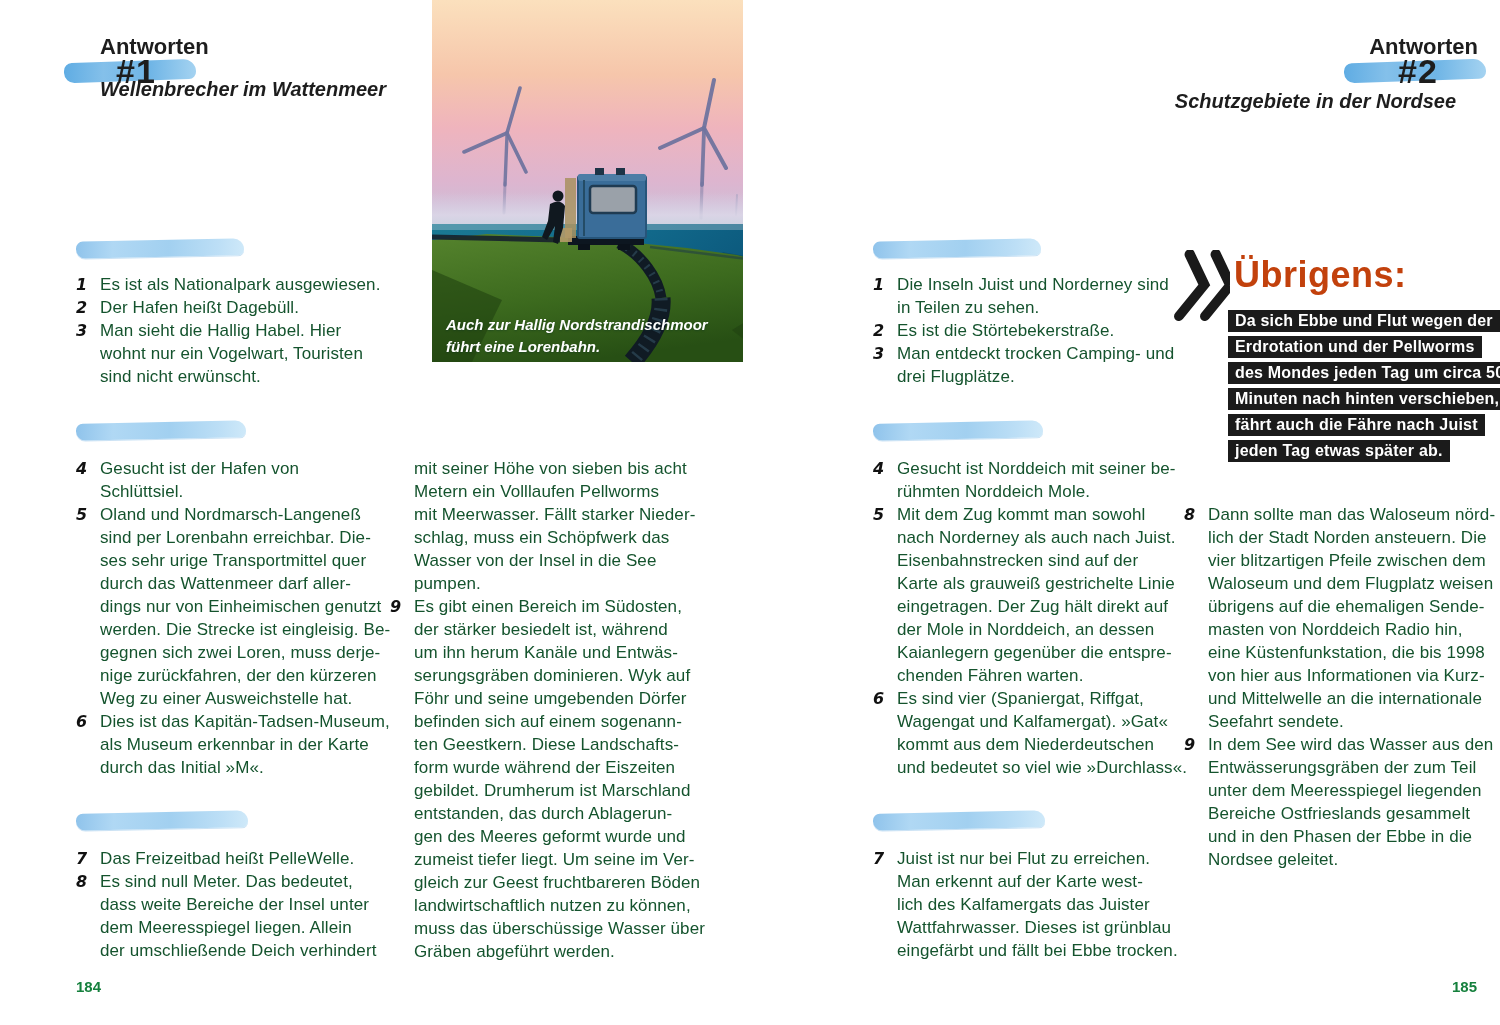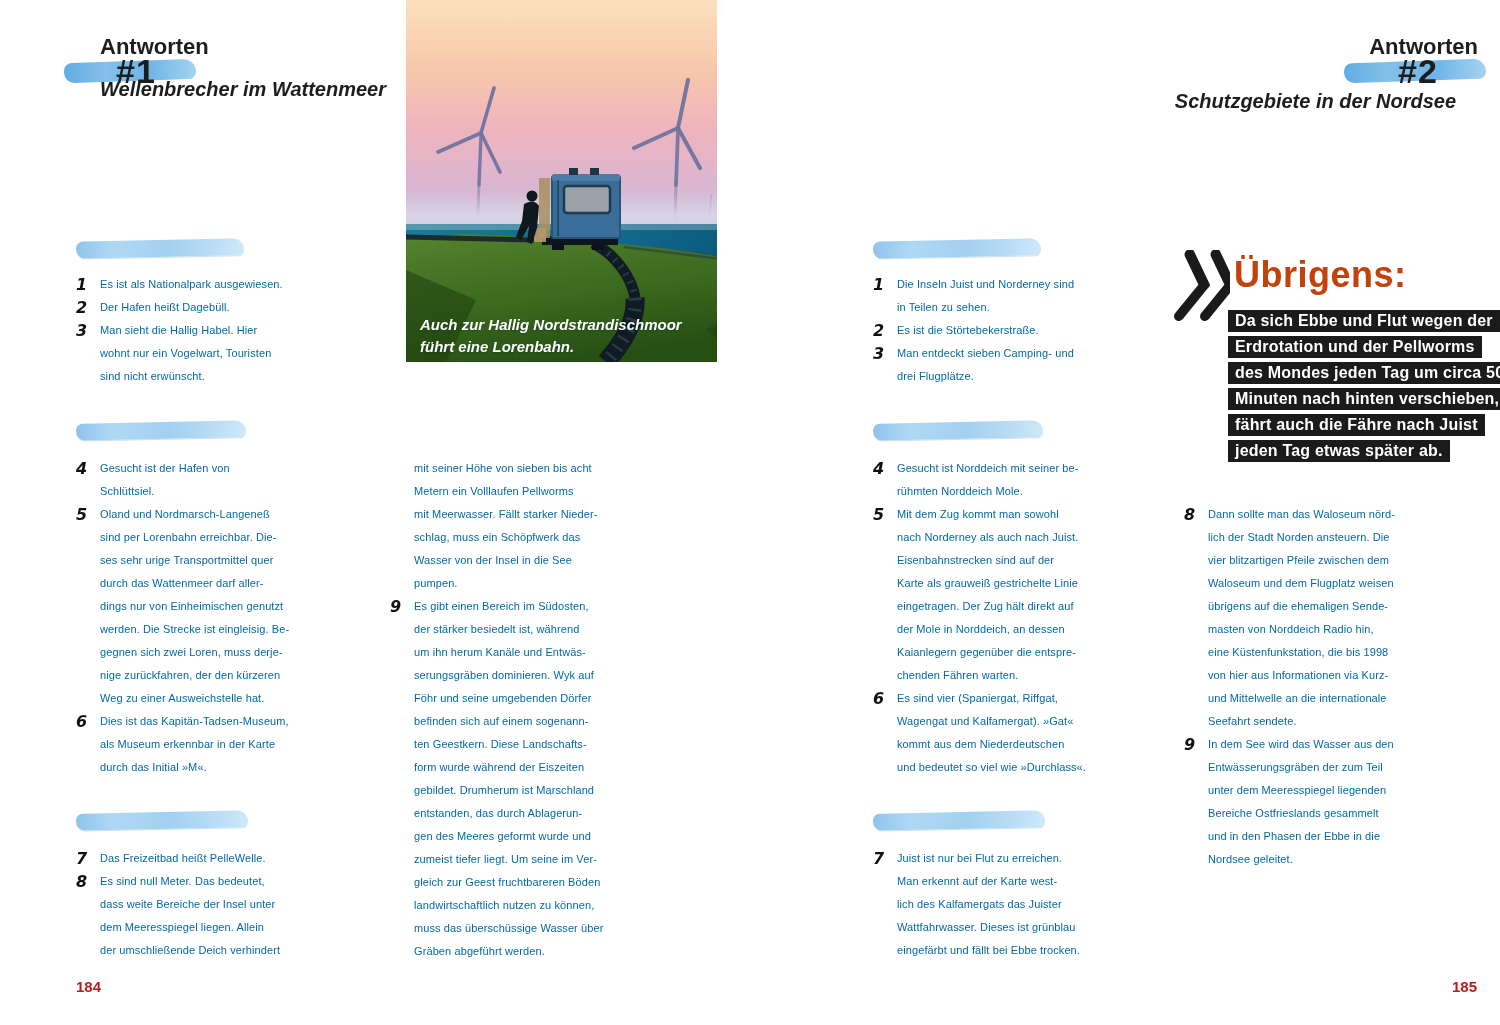--- a/index.html
+++ b/index.html
@@ -33,43 +33,43 @@
   }
 
   
   .agroup { display:flex; flex-direction:column; }
   .answer { display:flex; align-items:flex-start; }
   .anum {
     flex:0 0 24px; font-family:"DejaVu Sans", sans-serif;
     font-weight:700; font-style:italic; font-size:16px; line-height:23px; color:#111;
   }
   .atext {
-    white-space:pre; font-size:11px; line-height:23px; color:#0369a1;
+    white-space:pre; font-size:17px; line-height:23px; color:#14532d;
     letter-spacing:.1px;
   }
 
   
   .uet { font-size:36px; font-weight:600; color:#c2410c; letter-spacing:.5px; }
   .ueline { margin-bottom:4px; }
   .ueline span {
     display:inline-block; background:#1b1b1b; color:#ffffff;
     font-size:16px; font-weight:700; line-height:17px; padding:2px 7px 3px 7px;
     letter-spacing:.2px;
   }
 
   
-  #photo { left:378px; top:0; width:311px; height:362px; overflow:hidden; }
+  #photo { left:404px; top:0; width:311px; height:362px; overflow:hidden; }
   #caption {
     left:14px; top:314px; width:330px;
     color:#ffffff; font-style:italic; font-weight:600;
     font-size:15px; line-height:22px; white-space:pre;
     text-shadow:0 1px 2px rgba(0,40,40,.35);
   }
 
-  .pagenum { font-size:15px; font-weight:700; color:#b91c1c; }
+  .pagenum { font-size:15px; font-weight:700; color:#15803d; }
 </style>
 </head>
 <body>
 
 <div id="spread">
 
   <div class="abs" style="left:72px; top:34px;">
     <div class="kicker">Antworten</div>
   </div>
   <div class="abs stroke-strong" style="left:36px; top:61px; width:132px;"></div>
@@ -271,21 +271,21 @@
         <span class="anum">1</span>
         <span class="atext">Die Inseln Juist und Norderney sind
 in Teilen zu sehen.</span>
       </div>
     <div class="answer">
         <span class="anum">2</span>
         <span class="atext">Es ist die Störtebekerstraße.</span>
       </div>
     <div class="answer">
         <span class="anum">3</span>
-        <span class="atext">Man entdeckt sieben Camping- und
+        <span class="atext">Man entdeckt trocken Camping- und
 drei Flugplätze.</span>
       </div>
   </div>
 
   <div class="abs stroke" style="left:845px; top:422px; width:170px;"></div>
   <div class="abs agroup" style="left:845px; top:457px; width:312px;">
     <div class="answer">
         <span class="anum">4</span>
         <span class="atext">Gesucht ist Norddeich mit seiner be-
 rühmten Norddeich Mole.</span>

